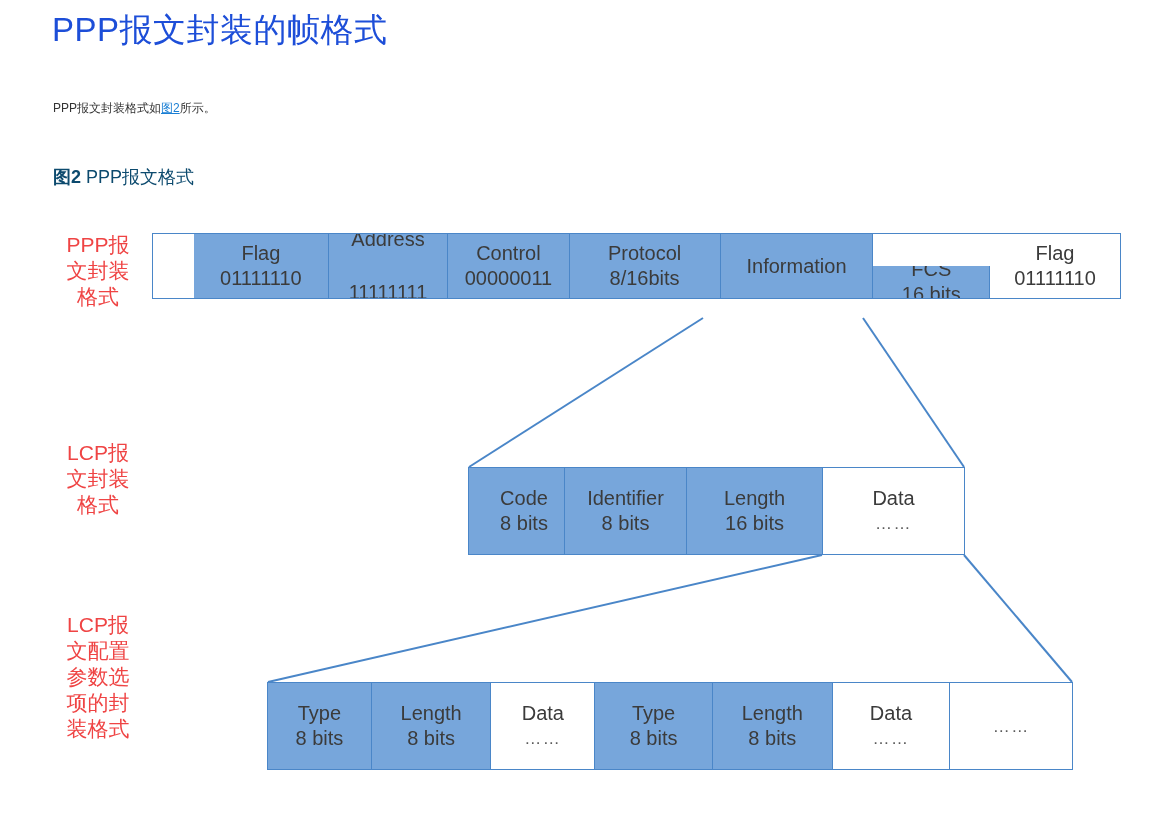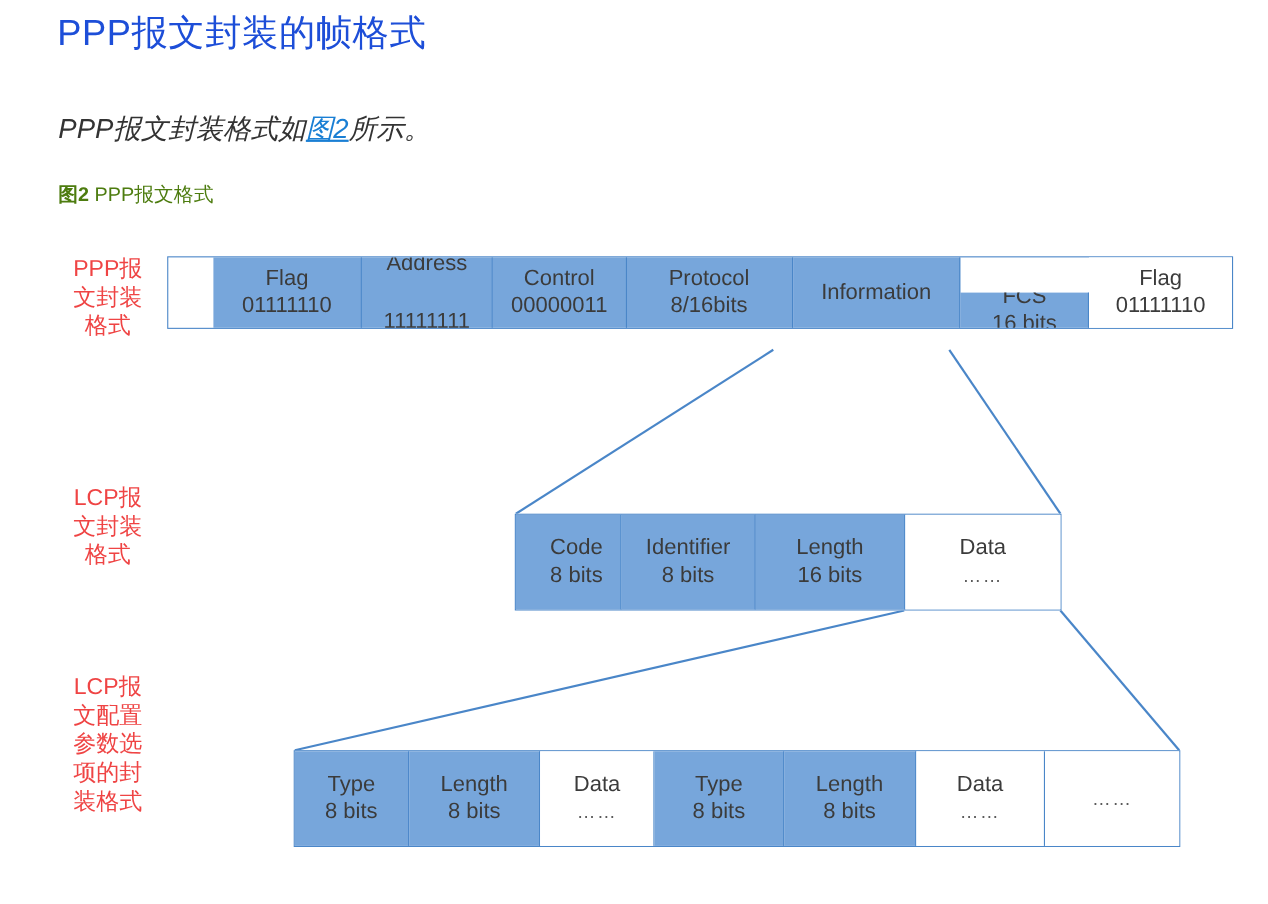--- a/index.html
+++ b/index.html
@@ -24,36 +24,35 @@
     font-size: 33px;
     font-weight: 400;
     color: #1d4ed8;
     letter-spacing: 0.5px;
     white-space: nowrap;
   }
   .intro-para {
     position: absolute;
     left: 53px;
     top: 100px;
-    font-size: 25px;
+    font-size: 12px;
     color: #333333;
     white-space: nowrap;
-    font-style: italic;
   }
   .intro-link {
     color: #1a7fd4;
     text-decoration: underline;
     cursor: pointer;
   }
   .figure-caption {
     position: absolute;
     left: 53px;
     top: 165px;
     font-size: 18px;
-    color: #4d7c0f;
+    color: #0c4a6e;
     white-space: nowrap;
   }
   .figure-caption .cap-num {
     font-weight: bold;
   }
 
   
   .diagram {
     position: absolute;
     left: 0;

